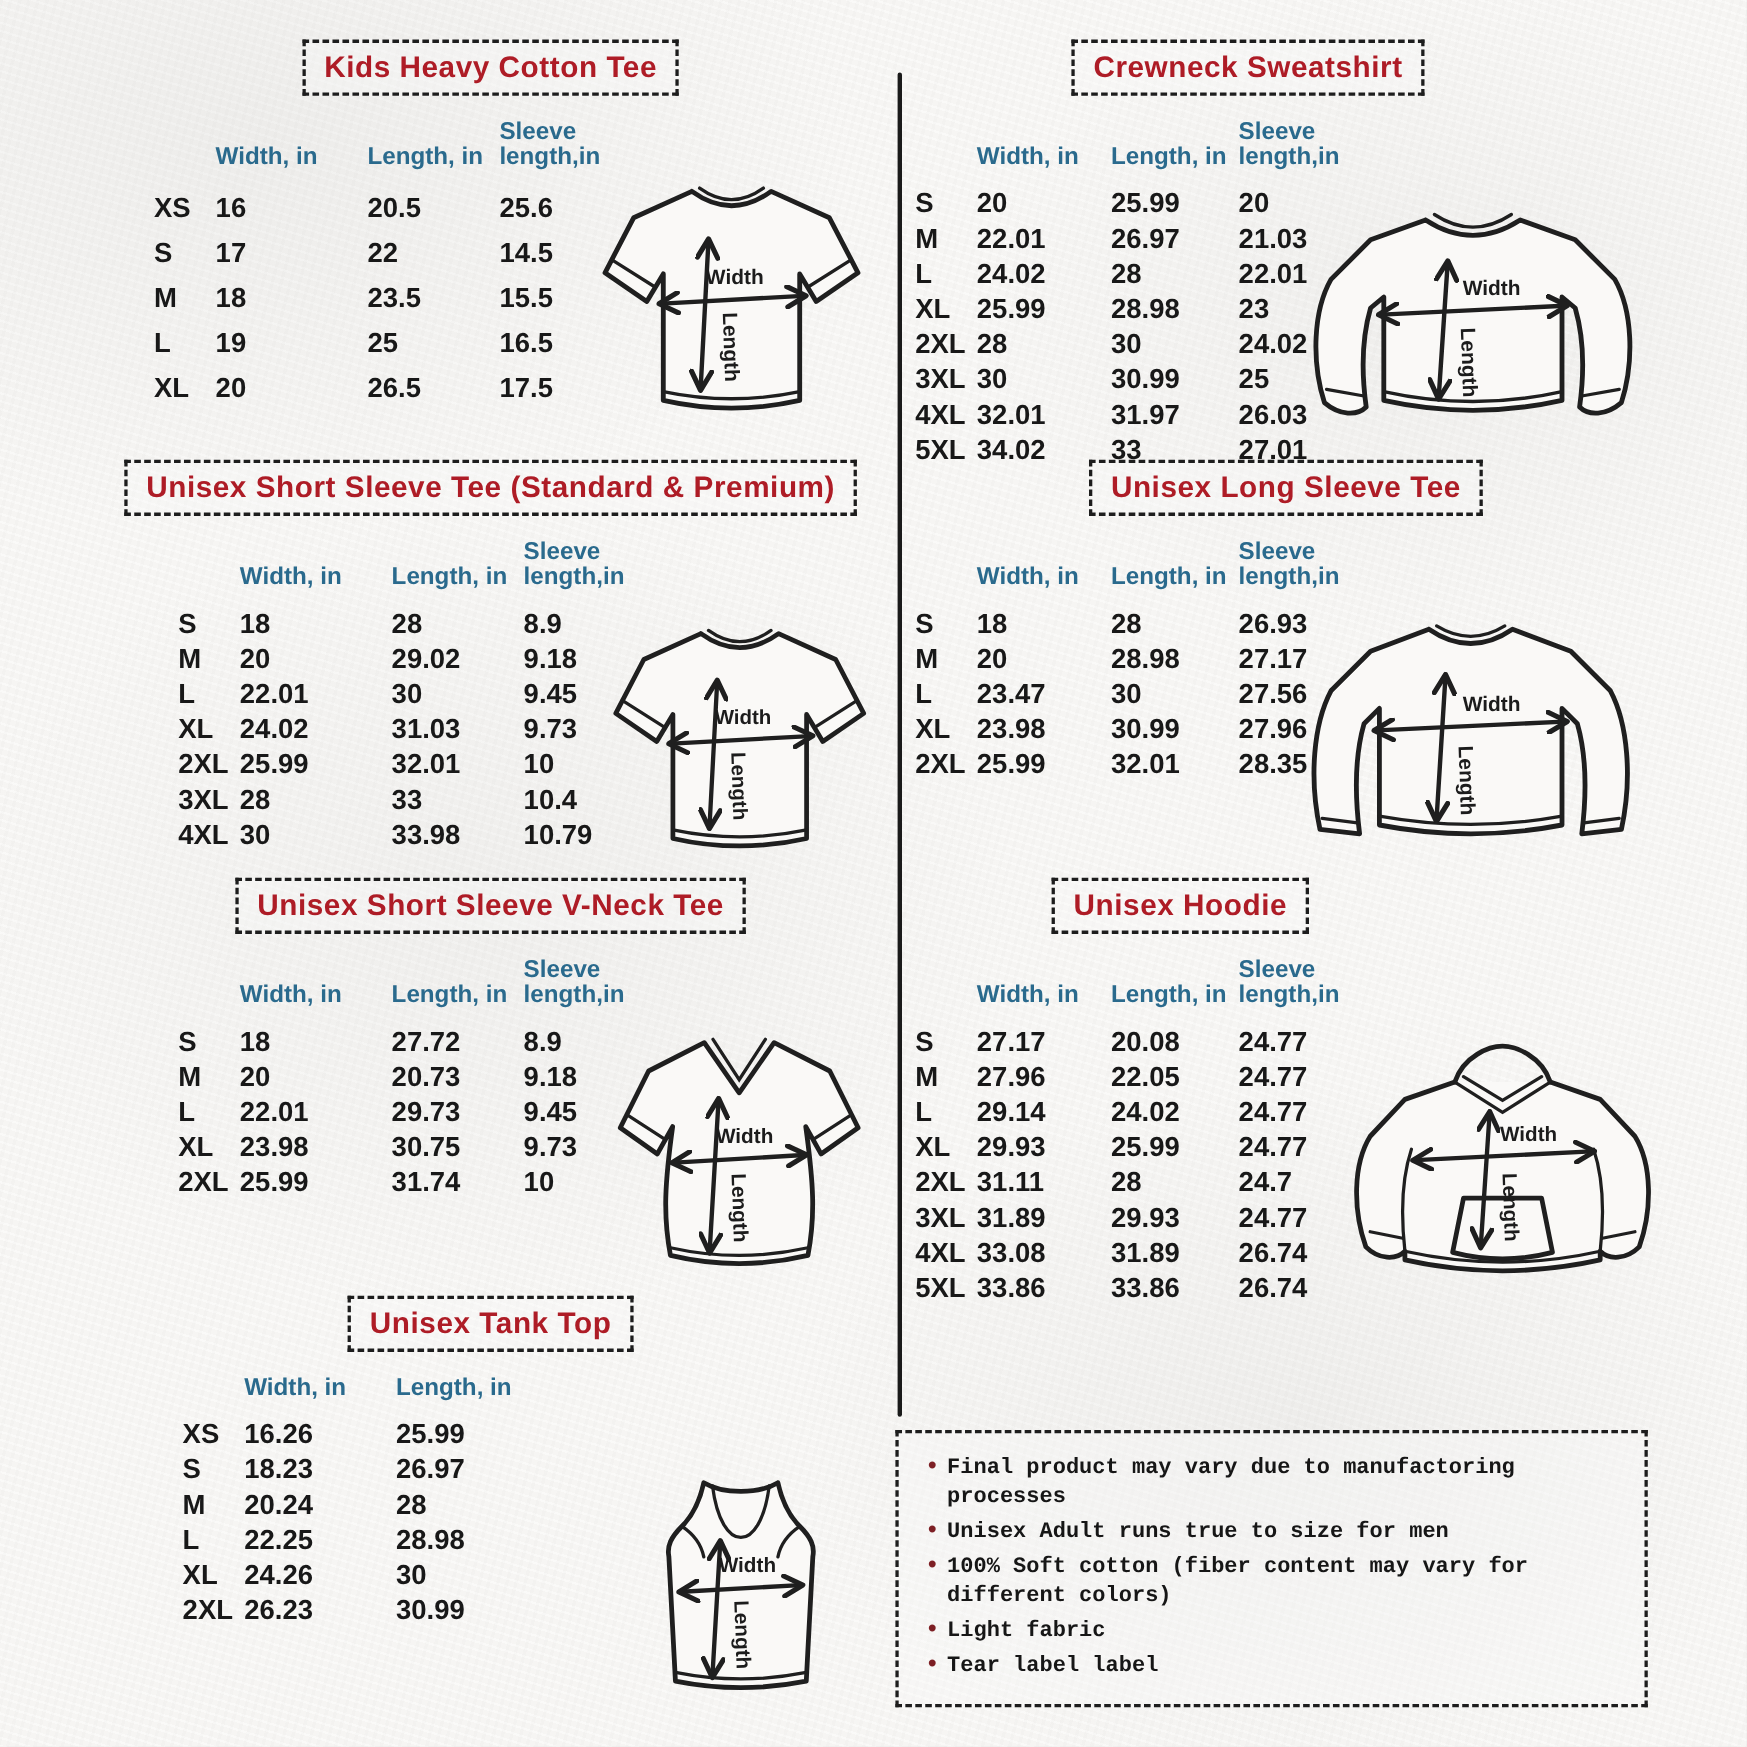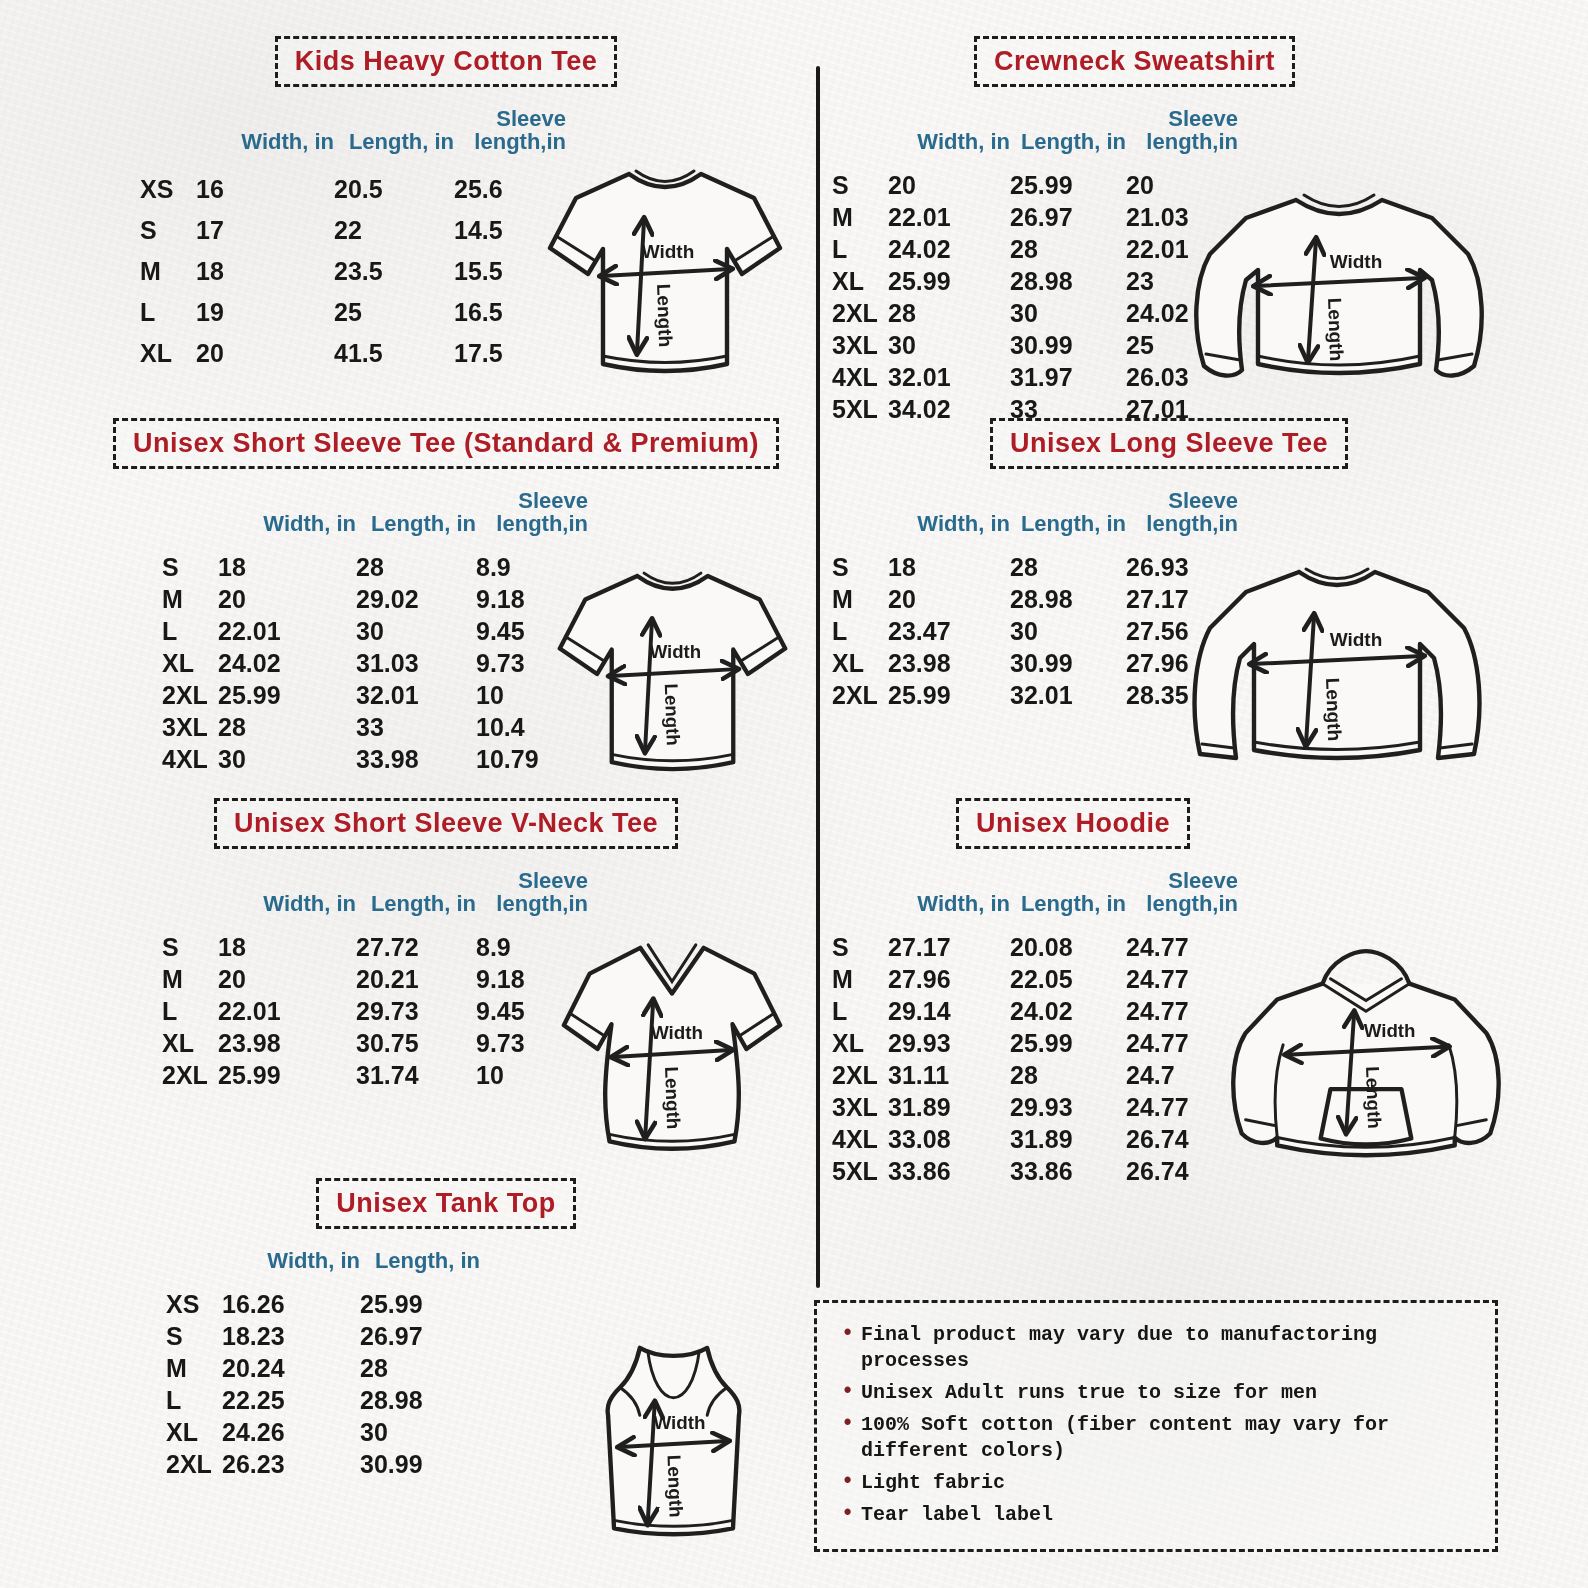--- a/index.html
+++ b/index.html
@@ -17,21 +17,21 @@
       repeating-linear-gradient(17deg,  rgba(255,255,255,.45) 0 2px, transparent 2px 7px);
   }
   .divider { position:absolute; left:816px; top:66px; width:4px; height:1222px;
     background:#1a1a1a; border-radius:2px; }
   .panel { position:absolute; }
   .title-box { display:table; margin:0 auto; border:3px dashed #1d1d1d;
     padding:7px 17px; background:rgba(250,250,248,.35);text-align:center; }
   .title { font-size:27px; font-weight:700; color:#ae1c26; letter-spacing:.5px;
     white-space:nowrap; font-family:"Liberation Sans", sans-serif; }
   table.size-table { border-collapse:collapse; margin-top:20px; }
-  table.size-table th { text-align:right; vertical-align:bottom; color:#2a6a8d;
+  table.size-table th { text-align:left; vertical-align:bottom; color:#2a6a8d;
     font-size:22px; font-weight:700; padding:0 0 16px 0; line-height:23px; }
   table.size-table th.sleeve { white-space:pre-line; }
   table.size-table td { text-align:left; color:#181818; font-size:25px;
     font-weight:700; }
   table.size-table .c-size { width:56px; }
   table.size-table .c-w { width:138px; }
   table.size-table .c-l { width:120px; }
   table.size-table .c-s { width:112px; }
   table.loose td { padding:6px 0; }
   table.tight td { padding:1.5px 0; }
@@ -101,21 +101,21 @@
           </tr>
           <tr>
             <td>L</td>
             <td>19</td>
             <td>25</td>
             <td>16.5</td>
           </tr>
           <tr>
             <td>XL</td>
             <td>20</td>
-            <td>41.5</td>
+            <td>26.5</td>
             <td>17.5</td>
           </tr>
         </tbody>
     </table>
     <div class="illus" style="left:440px;top:118px">
       <svg width="250" height="242" viewBox="0 0 250 242">
         <path class="ink fillbody" d="M89,20 L36,44 L10,94 L48,120 L63,95 L63,210 Q125,224 187,210 L187,95 L202,120 L240,94 L214,44 L161,20 Q125,46 89,20"></path>
         <path class="thin" d="M96,17 Q125,38 154,17"></path>
         <path class="thin" d="M16,82 L54,106 M234,82 L196,106"></path>
         <path class="thin" d="M63,202 Q125,215 187,202"></path>
@@ -217,21 +217,21 @@
       <tbody>
           <tr>
             <td>S</td>
             <td>18</td>
             <td>27.72</td>
             <td>8.9</td>
           </tr>
           <tr>
             <td>M</td>
             <td>20</td>
-            <td>20.21</td>
+            <td>20.73</td>
             <td>9.18</td>
           </tr>
           <tr>
             <td>L</td>
             <td>22.01</td>
             <td>29.73</td>
             <td>9.45</td>
           </tr>
           <tr>
             <td>XL</td>

